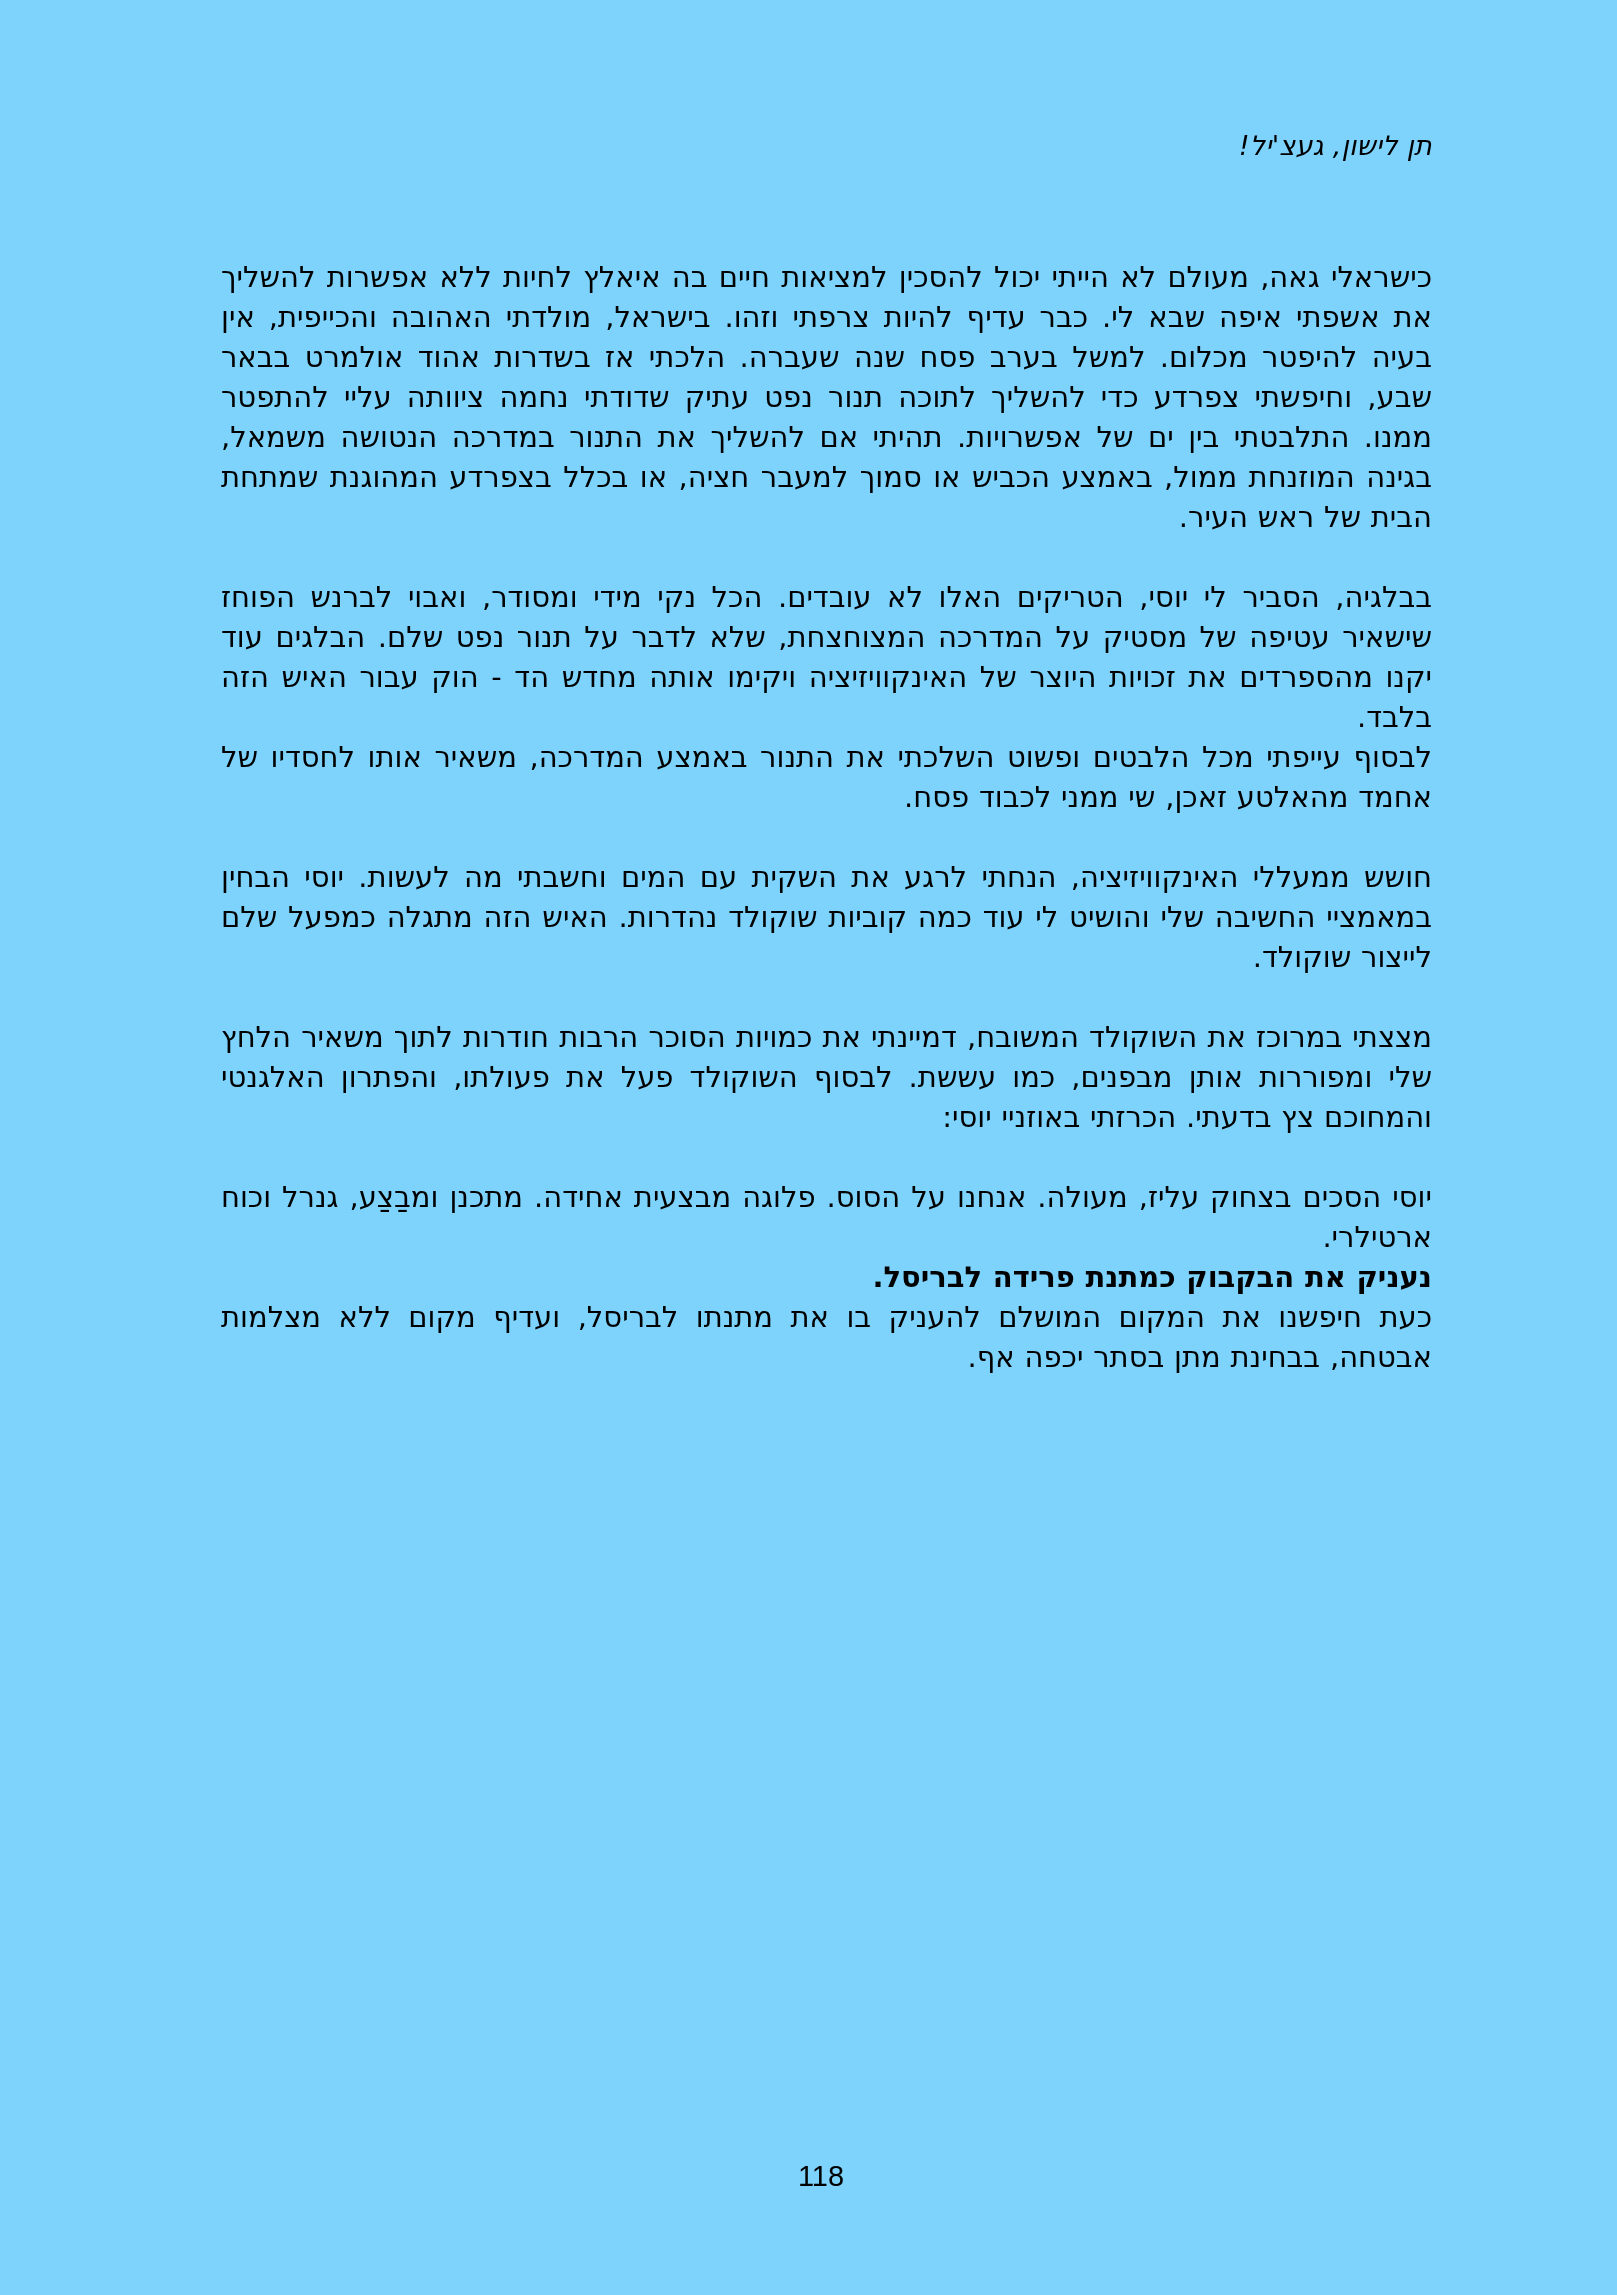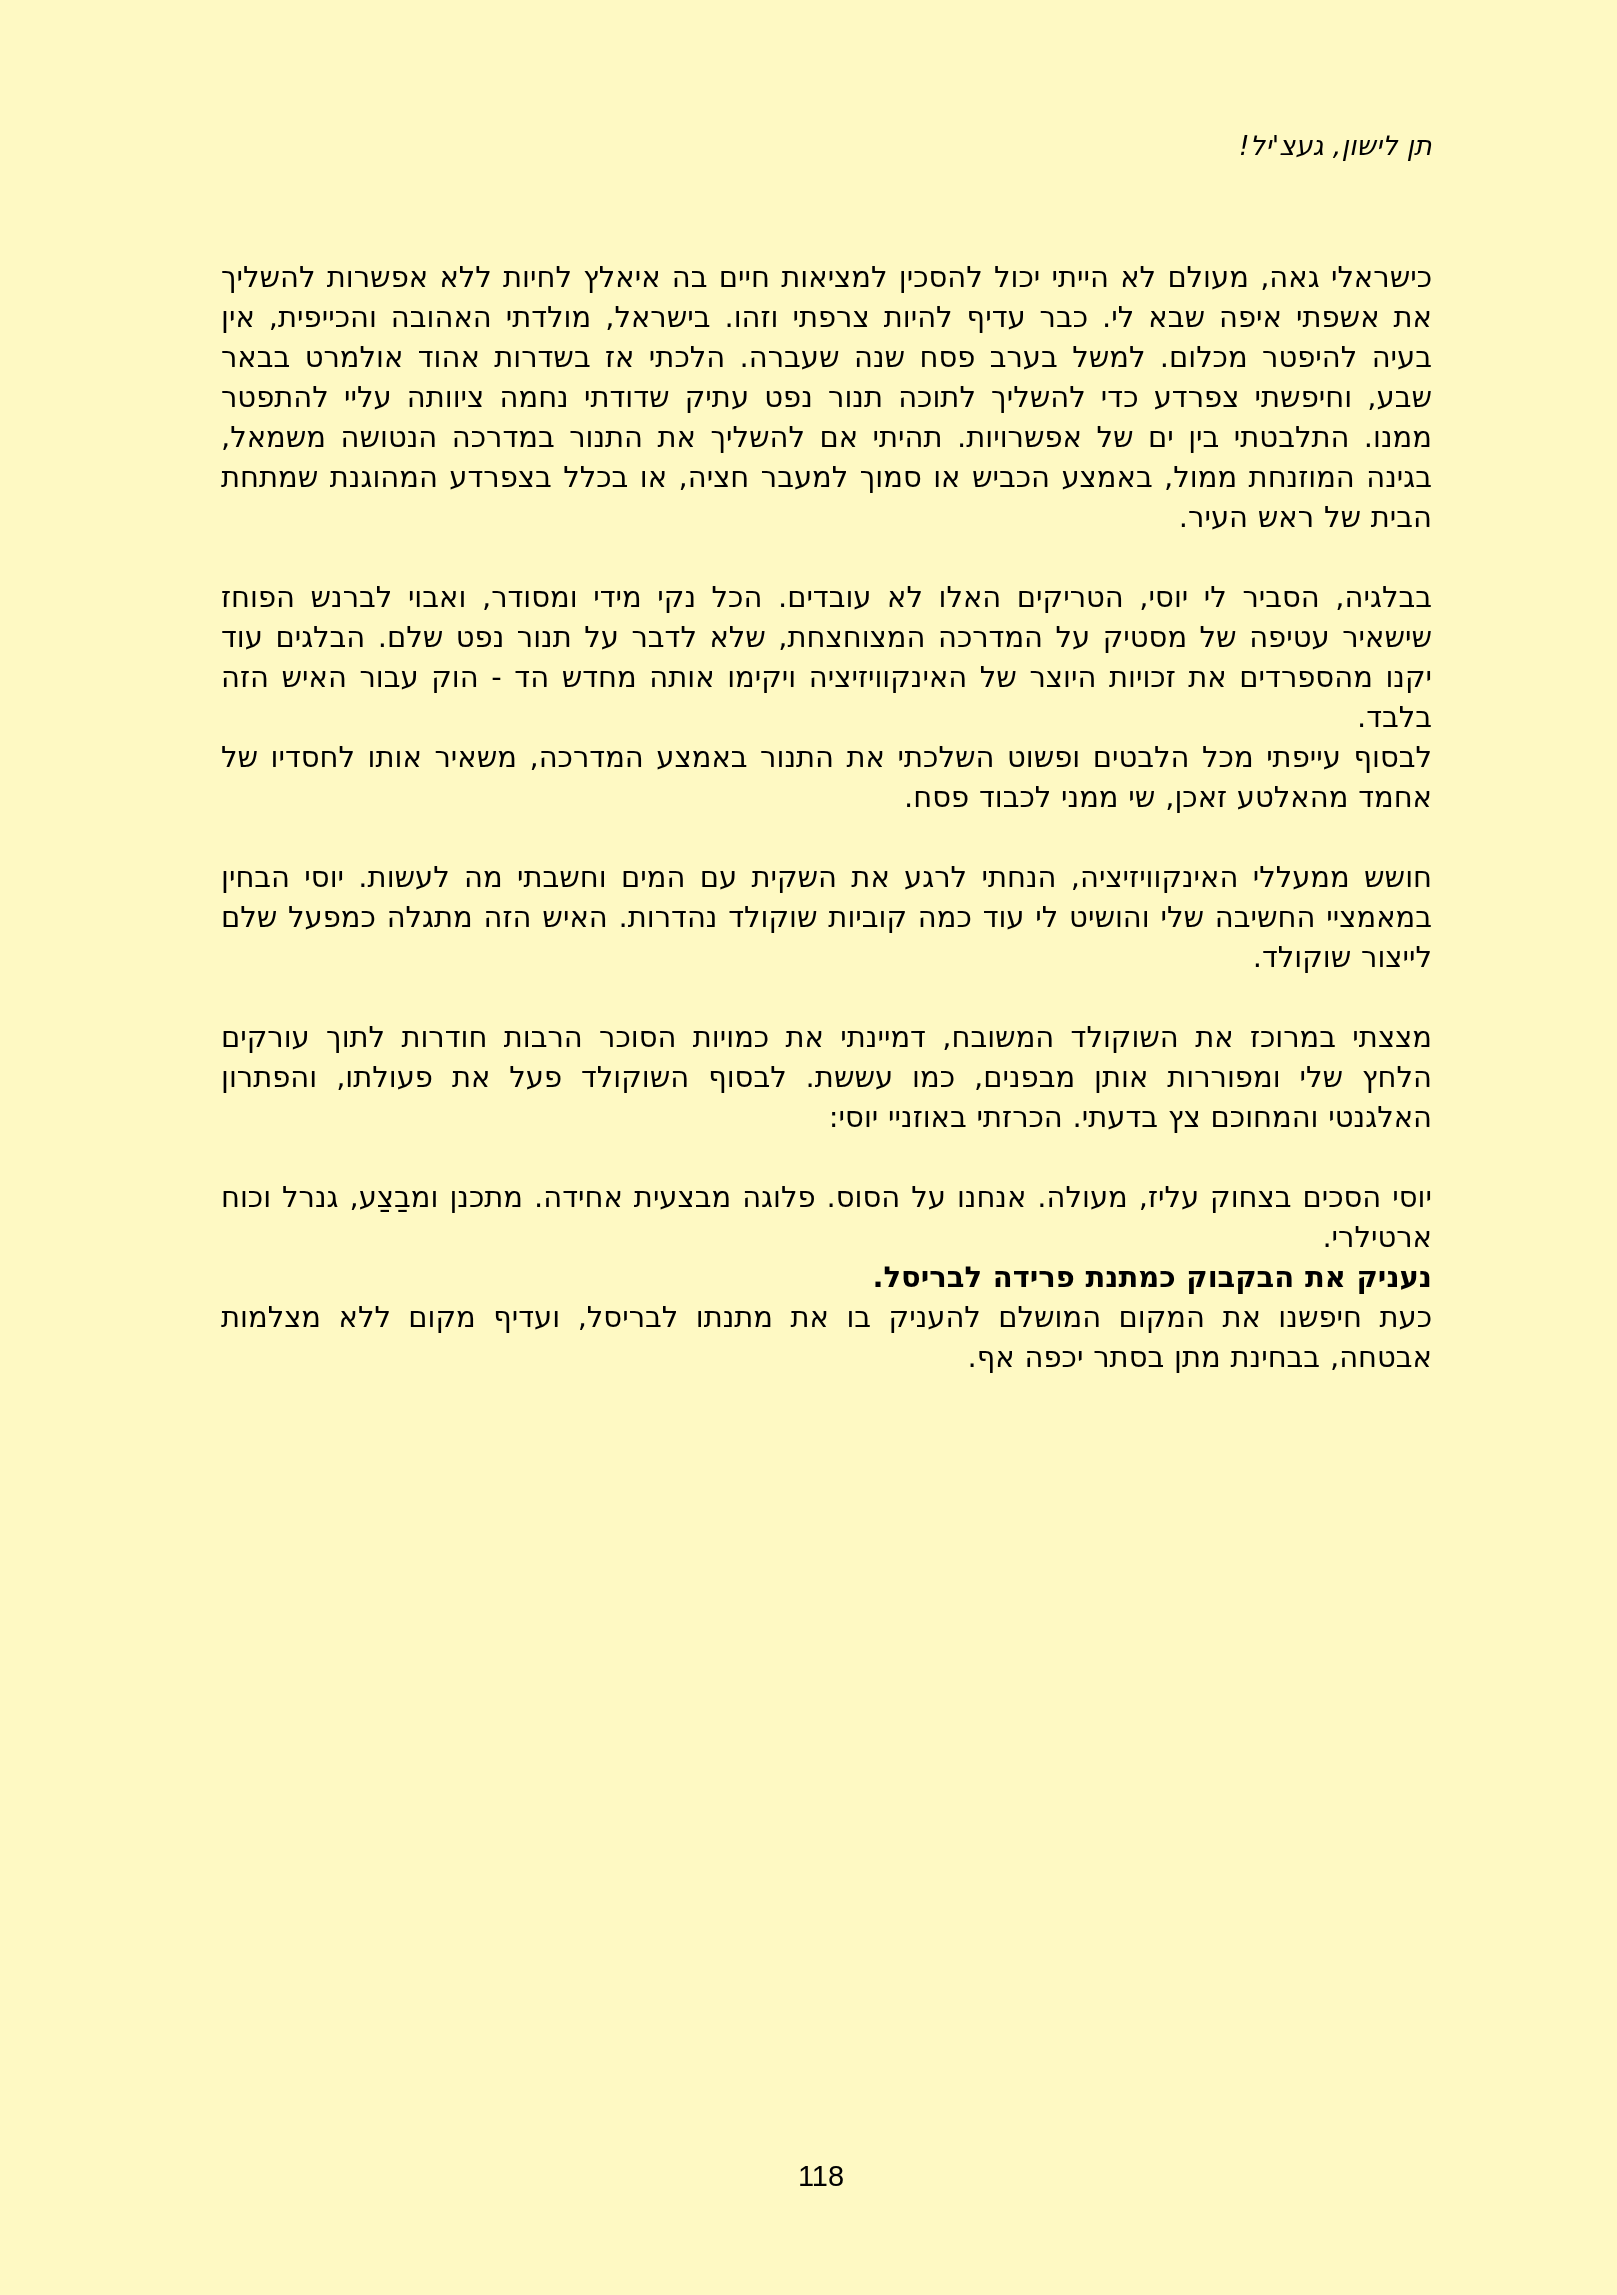--- a/index.html
+++ b/index.html
@@ -8,21 +8,21 @@
     padding: 0;
     background: #ffffff;
   }
   body {
     font-family: "DejaVu Sans", "Liberation Sans", sans-serif;
   }
   .page {
     position: relative;
     width: 1618px;
     height: 2295px;
-    background: #fef9c3;
+    background: #7dd3fc;
     box-sizing: border-box;
     overflow: hidden;
   }
   .page-inner {
     position: absolute;
     left: 211px;
     top: 0;
     width: 1222px;
     height: 2295px;
   }
@@ -88,21 +88,21 @@
     <div class="body-text">
 
       <p class="para">כישראלי גאה, מעולם לא הייתי יכול להסכין למציאות חיים בה איאלץ לחיות ללא אפשרות להשליך את אשפתי איפה שבא לי. כבר עדיף להיות צרפתי וזהו. בישראל, מולדתי האהובה והכייפית, אין בעיה להיפטר מכלום. למשל בערב פסח שנה שעברה. הלכתי אז בשדרות אהוד אולמרט בבאר שבע, וחיפשתי צפרדע כדי להשליך לתוכה תנור נפט עתיק שדודתי נחמה ציוותה עליי להתפטר ממנו. התלבטתי בין ים של אפשרויות. תהיתי אם להשליך את התנור במדרכה הנטושה משמאל, בגינה המוזנחת ממול, באמצע הכביש או סמוך למעבר חציה, או בכלל בצפרדע המהוגנת שמתחת הבית של ראש העיר.</p>
 
       <p class="para gap-before">בבלגיה, הסביר לי יוסי, הטריקים האלו לא עובדים. הכל נקי מידי ומסודר, ואבוי לברנש הפוחז שישאיר עטיפה של מסטיק על המדרכה המצוחצחת, שלא לדבר על תנור נפט שלם. הבלגים עוד יקנו מהספרדים את זכויות היוצר של האינקוויזיציה ויקימו אותה מחדש הד - הוק עבור האיש הזה בלבד.</p>
 
       <p class="para">לבסוף עייפתי מכל הלבטים ופשוט השלכתי את התנור באמצע המדרכה, משאיר אותו לחסדיו של אחמד מהאלטע זאכן, שי ממני לכבוד פסח.</p>
 
       <p class="para gap-before">חושש ממעללי האינקוויזיציה, הנחתי לרגע את השקית עם המים וחשבתי מה לעשות. יוסי הבחין במאמציי החשיבה שלי והושיט לי עוד כמה קוביות שוקולד נהדרות. האיש הזה מתגלה כמפעל שלם לייצור שוקולד.</p>
 
-      <p class="para gap-before">מצצתי במרוכז את השוקולד המשובח, דמיינתי את כמויות הסוכר הרבות חודרות לתוך עורקים הלחץ שלי ומפוררות אותן מבפנים, כמו עששת. לבסוף השוקולד פעל את פעולתו, והפתרון האלגנטי והמחוכם צץ בדעתי. הכרזתי באוזניי יוסי: </p>
+      <p class="para gap-before">מצצתי במרוכז את השוקולד המשובח, דמיינתי את כמויות הסוכר הרבות חודרות לתוך משאיר הלחץ שלי ומפוררות אותן מבפנים, כמו עששת. לבסוף השוקולד פעל את פעולתו, והפתרון האלגנטי והמחוכם צץ בדעתי. הכרזתי באוזניי יוסי: </p>
 
       <p class="para gap-before">יוסי הסכים בצחוק עליז, מעולה. אנחנו על הסוס. פלוגה מבצעית אחידה. מתכנן ומבַצַע, גנרל וכוח ארטילרי.</p>
 
       <p class="para bold-line">נעניק את הבקבוק כמתנת פרידה לבריסל.</p>
 
       <p class="para">כעת חיפשנו את המקום המושלם להעניק בו את מתנתו לבריסל, ועדיף מקום ללא מצלמות אבטחה, בבחינת מתן בסתר יכפה אף.</p>
 
     </div>
 
     <div class="page-number">118</div>

